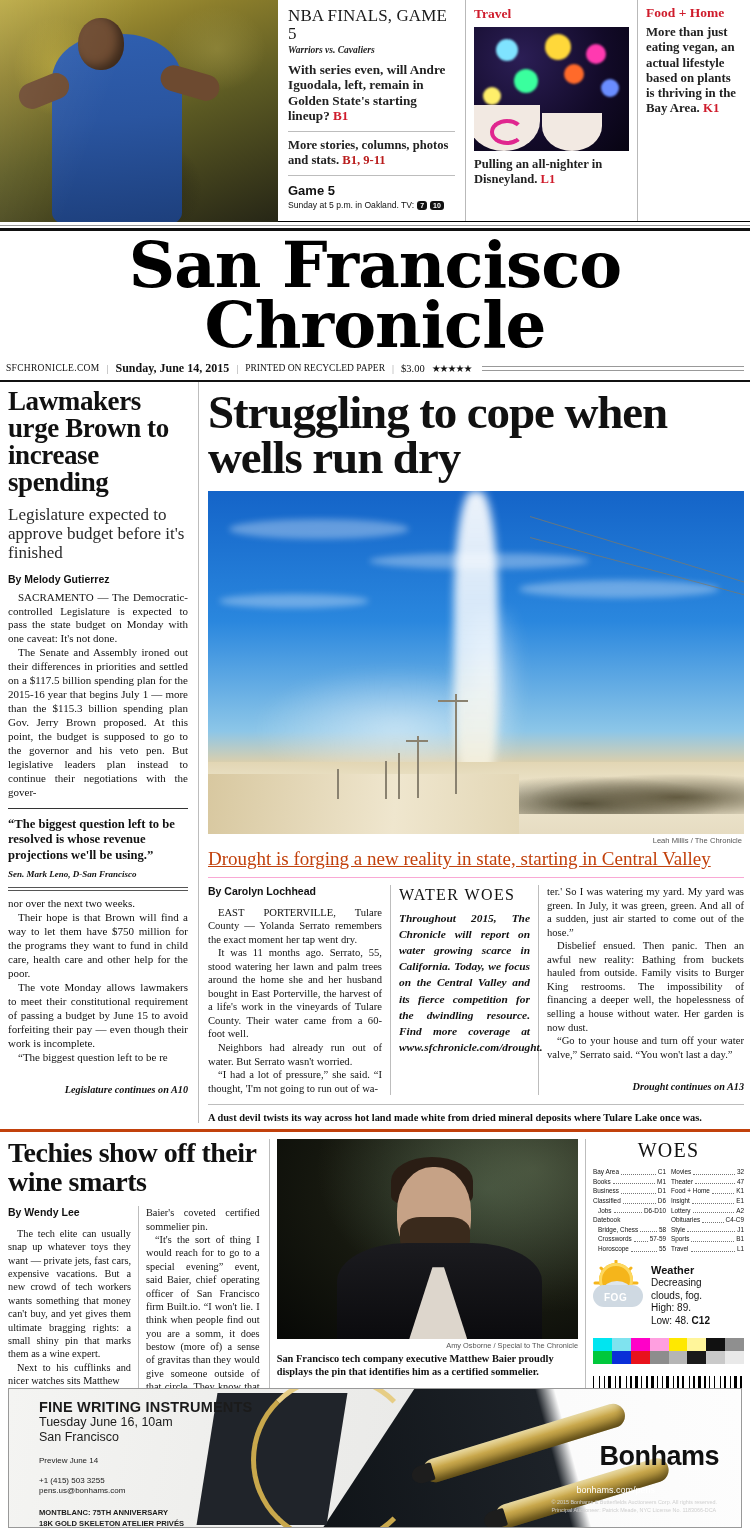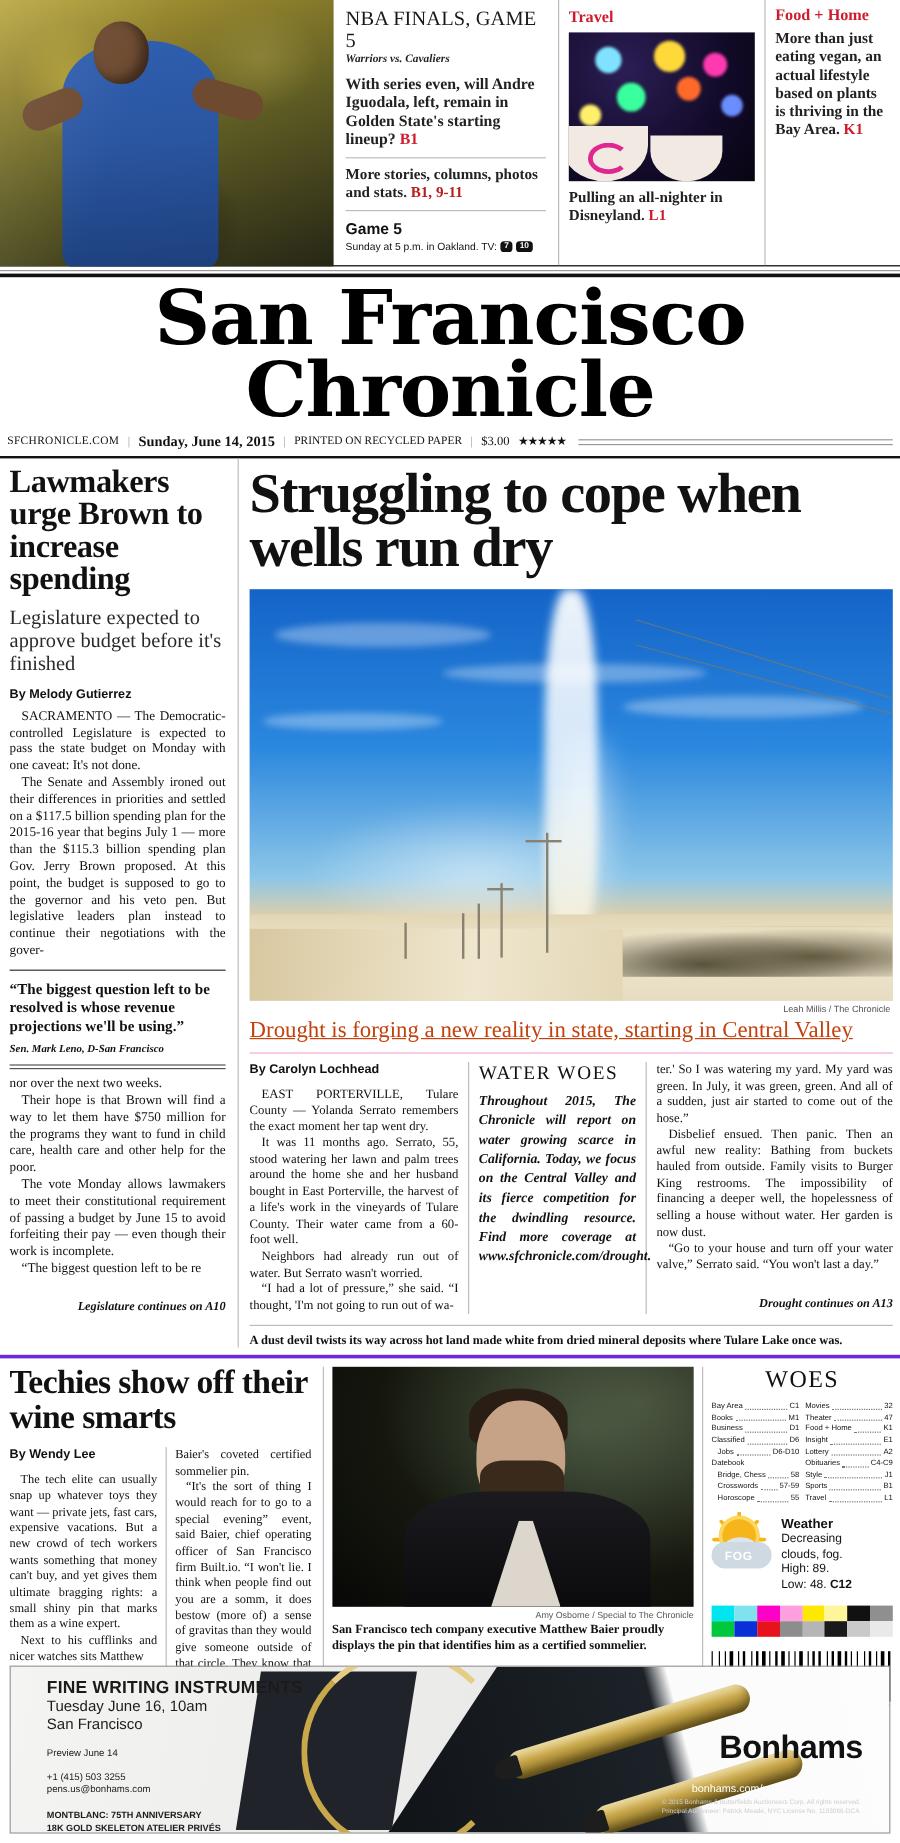--- a/index.html
+++ b/index.html
@@ -179,21 +179,21 @@
   .tc p { text-indent: 10px; }
   .tc-1 { width: 183px; padding-right: 8px; border-right: 1px solid #bdbdbd; }
   .tc-2 { width: 148px; padding: 0 8px; border-right: 1px solid #bdbdbd; }
   .tc-3 { flex: 1; padding-left: 8px; }
   .waterwoes-title { font-size: 16px; letter-spacing: 1.4px; margin-bottom: 4px; }
   .waterwoes-body { font-style: italic; font-weight:bold; font-size: 11.4px; line-height: 1.42; }
   .jumpline { font-style: italic; font-weight: bold; font-size: 10.2px; text-align: right; margin-top: 19px; }
   .cap-dustdevil { font-weight: bold; font-size: 10.4px; margin-top: 9px; padding-top: 7px; border-top:1px solid #bdbdbd;}
 
   
-  .lower { display: flex; border-top: 3px solid #6d28d9; margin-top: 6px; padding-top: 7px; }
+  .lower { display: flex; border-top: 3px solid #c2410c; margin-top: 6px; padding-top: 7px; }
   .lo-left { width: 281px; padding: 0 9px 0 8px; border-right: 1px solid #bdbdbd; }
   .hl-tech { font-weight: bold; font-size: 28px; line-height: 1.02; letter-spacing: -.5px; }
   .tech-cols { display: flex; margin-top: 10px; }
   .tech-c { font-size: 10.3px; line-height: 1.3; text-align: justify; }
   .tech-c p { text-indent: 9px; }
   .tech-c1 { width: 131px; padding-right: 7px; border-right: 1px solid #bdbdbd; }
   .tech-c2 { flex:1; padding-left: 7px; }
 
   .lo-mid { width: 330px; padding: 0 7px; border-right: 1px solid #bdbdbd; }
   .photo-tech {

